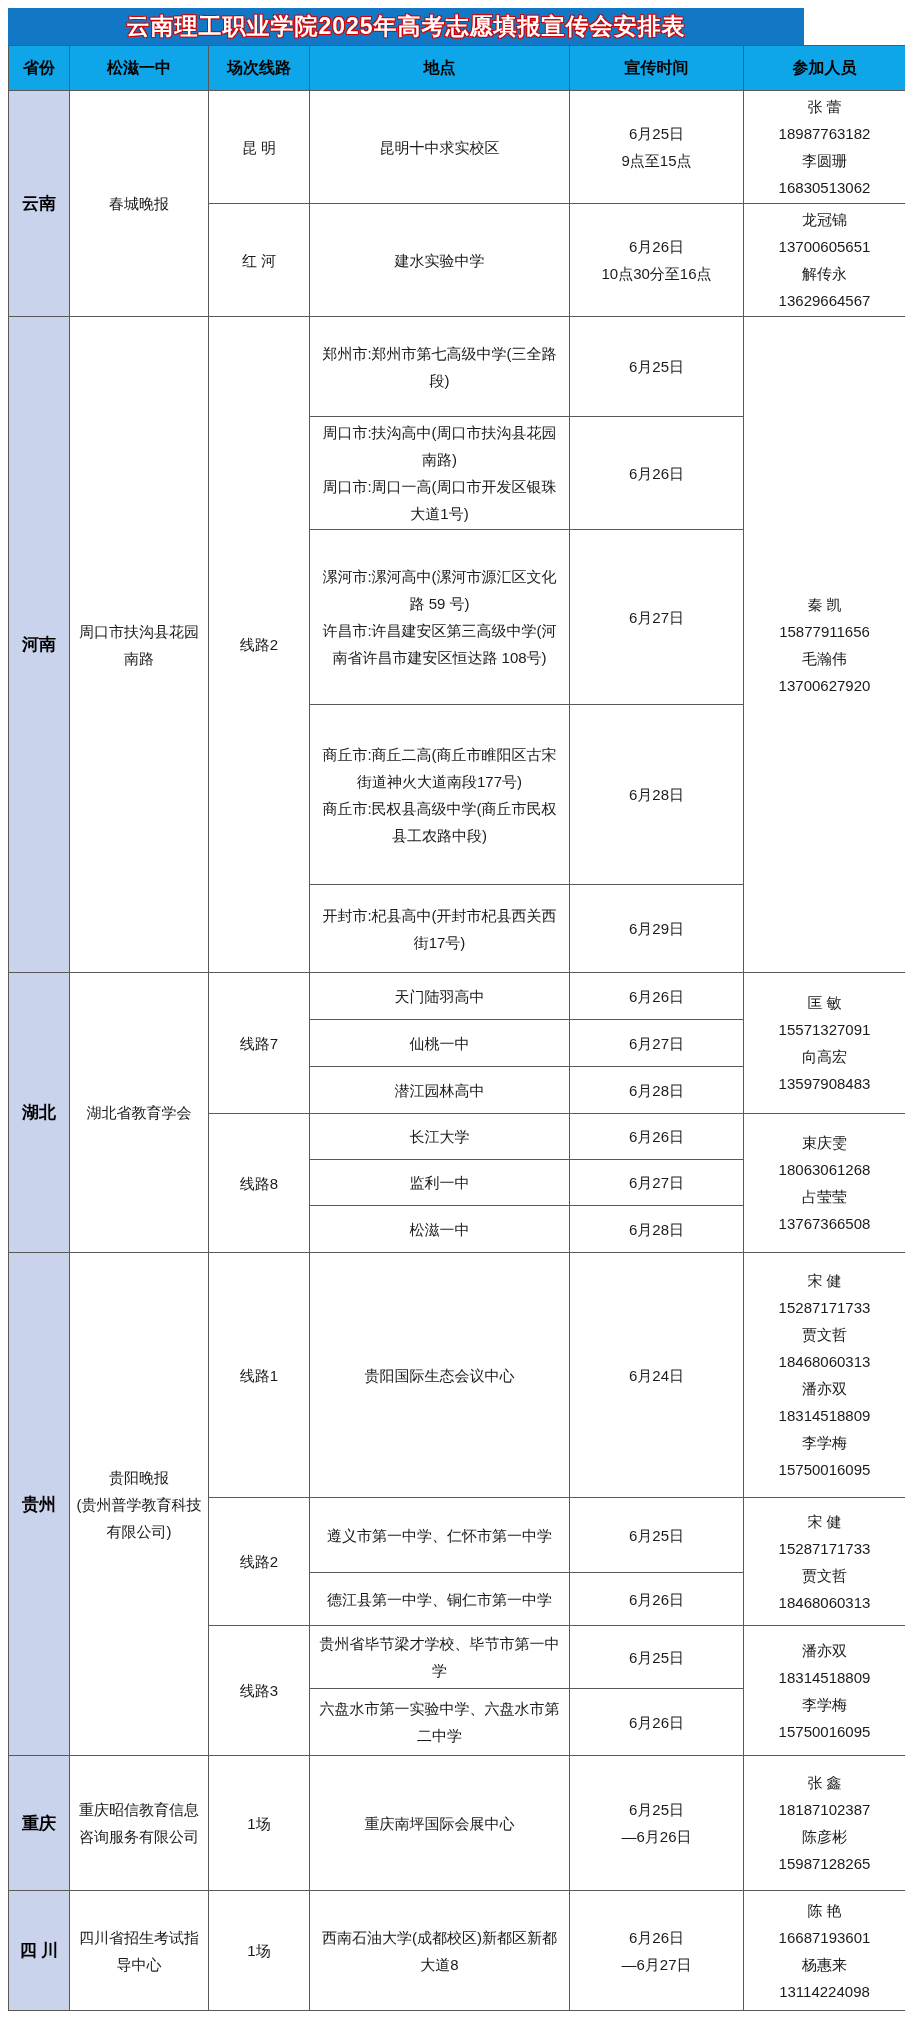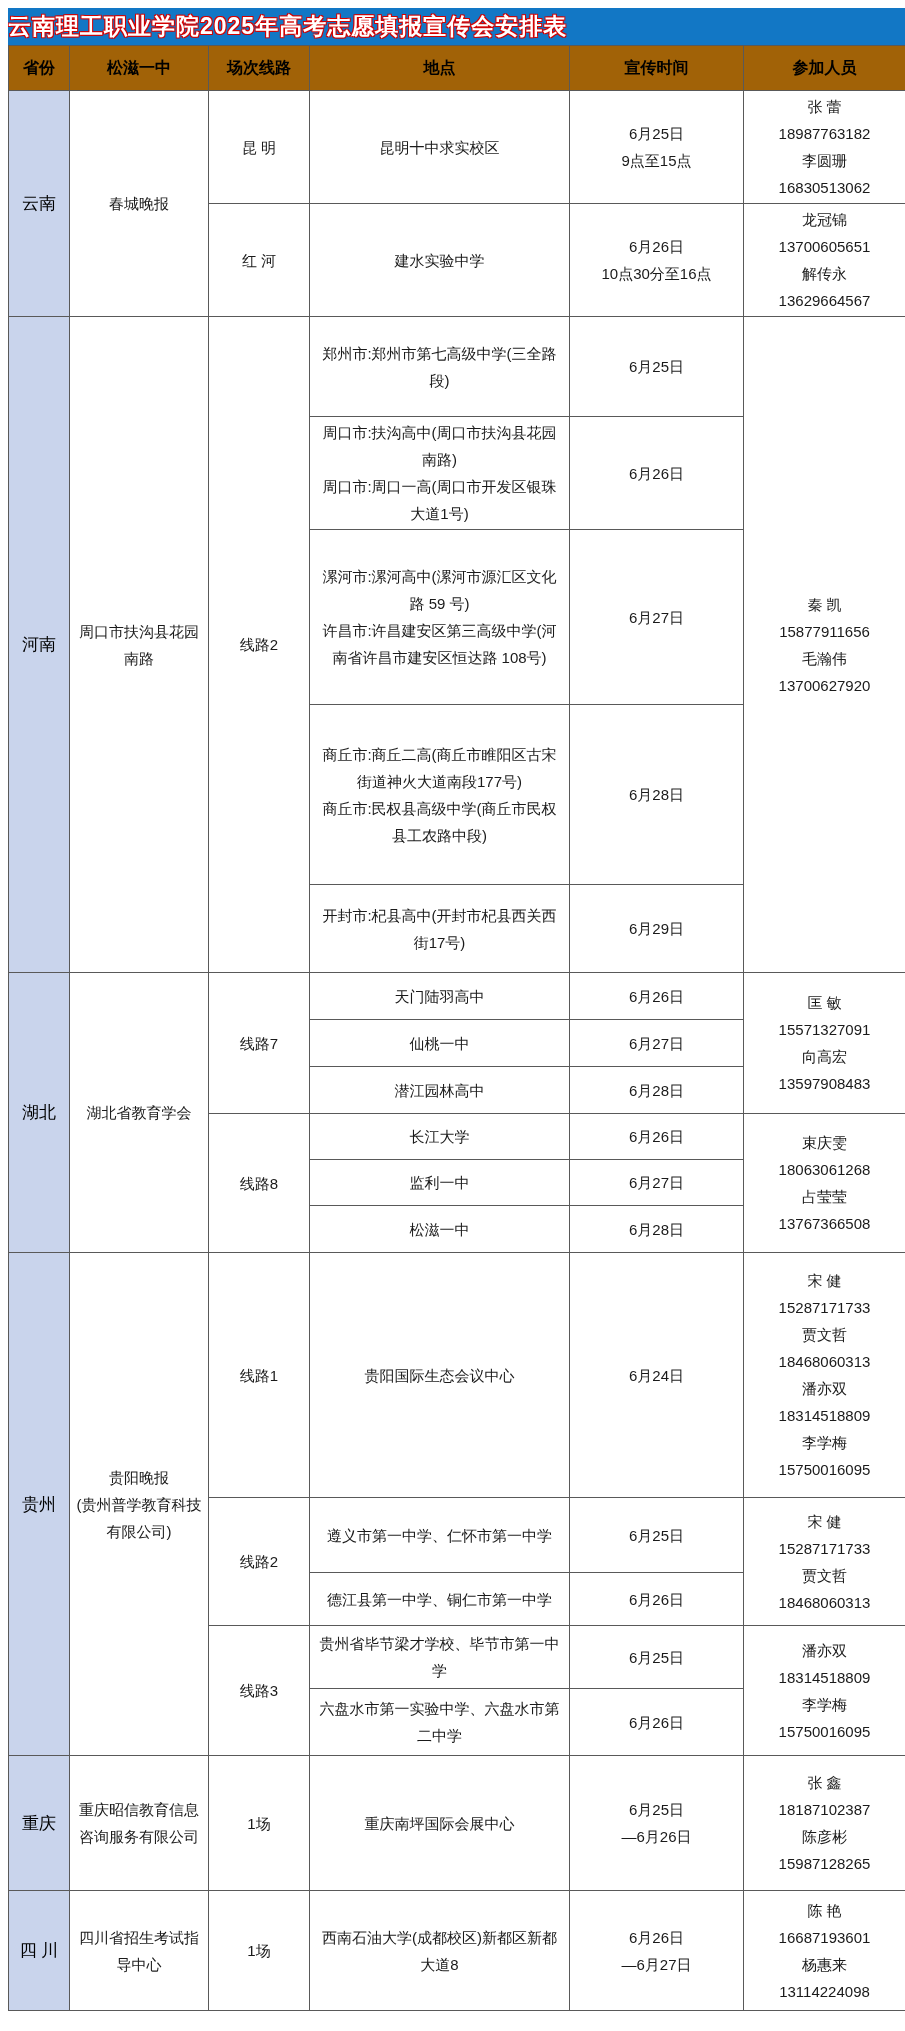--- a/index.html
+++ b/index.html
@@ -4,52 +4,52 @@
 <style>
   * { box-sizing: border-box; }
   html, body { margin: 0; padding: 0; background: #ffffff; }
   body {
     width: 905px;
     font-family: "Liberation Sans", "DejaVu Sans", sans-serif;
     color: #1a1a1a;
   }
   .page { padding-left: 8px; padding-top: 8px; width: 905px; }
   .title-bar {
-    width: 897px; height: 37px;
+    width: 796px; height: 37px;
     background: #1277c5;
     color: #ffffff;
     font-size: 23px; font-weight: 700;
-    line-height: 37px;
+    text-align: center; line-height: 37px;
     letter-spacing: 1px;
     text-shadow: -1px -1px 0 #d40000, 1px -1px 0 #d40000,
                  -1px 1px 0 #d40000, 1px 1px 0 #d40000;
     white-space: nowrap; overflow: hidden;
   }
   table.schedule {
     border-collapse: collapse;
     table-layout: fixed;
     width: 897px;
   }
   .schedule th, .schedule td {
     border: 1px solid #595959;
     text-align: center;
     vertical-align: middle;
     white-space: pre-line;
     padding: 2px 5px;
     overflow: hidden;
   }
   .schedule th {
-    background: #a16207;
+    background: #0ea5e9;
     font-size: 16px; font-weight: 700;
     height: 45px;
     color: #000;
   }
   td.prov {
     background: #c9d4ec;
-    font-size: 17px; font-weight: 400;
+    font-size: 17px; font-weight: 700;
     color: #000;
   }
   td.host, td.route, td.loc, td.time, td.people {
     background: #ffffff;
     font-size: 15px;
     line-height: 1.8;
   }
 </style>
 </head>
 <body>

